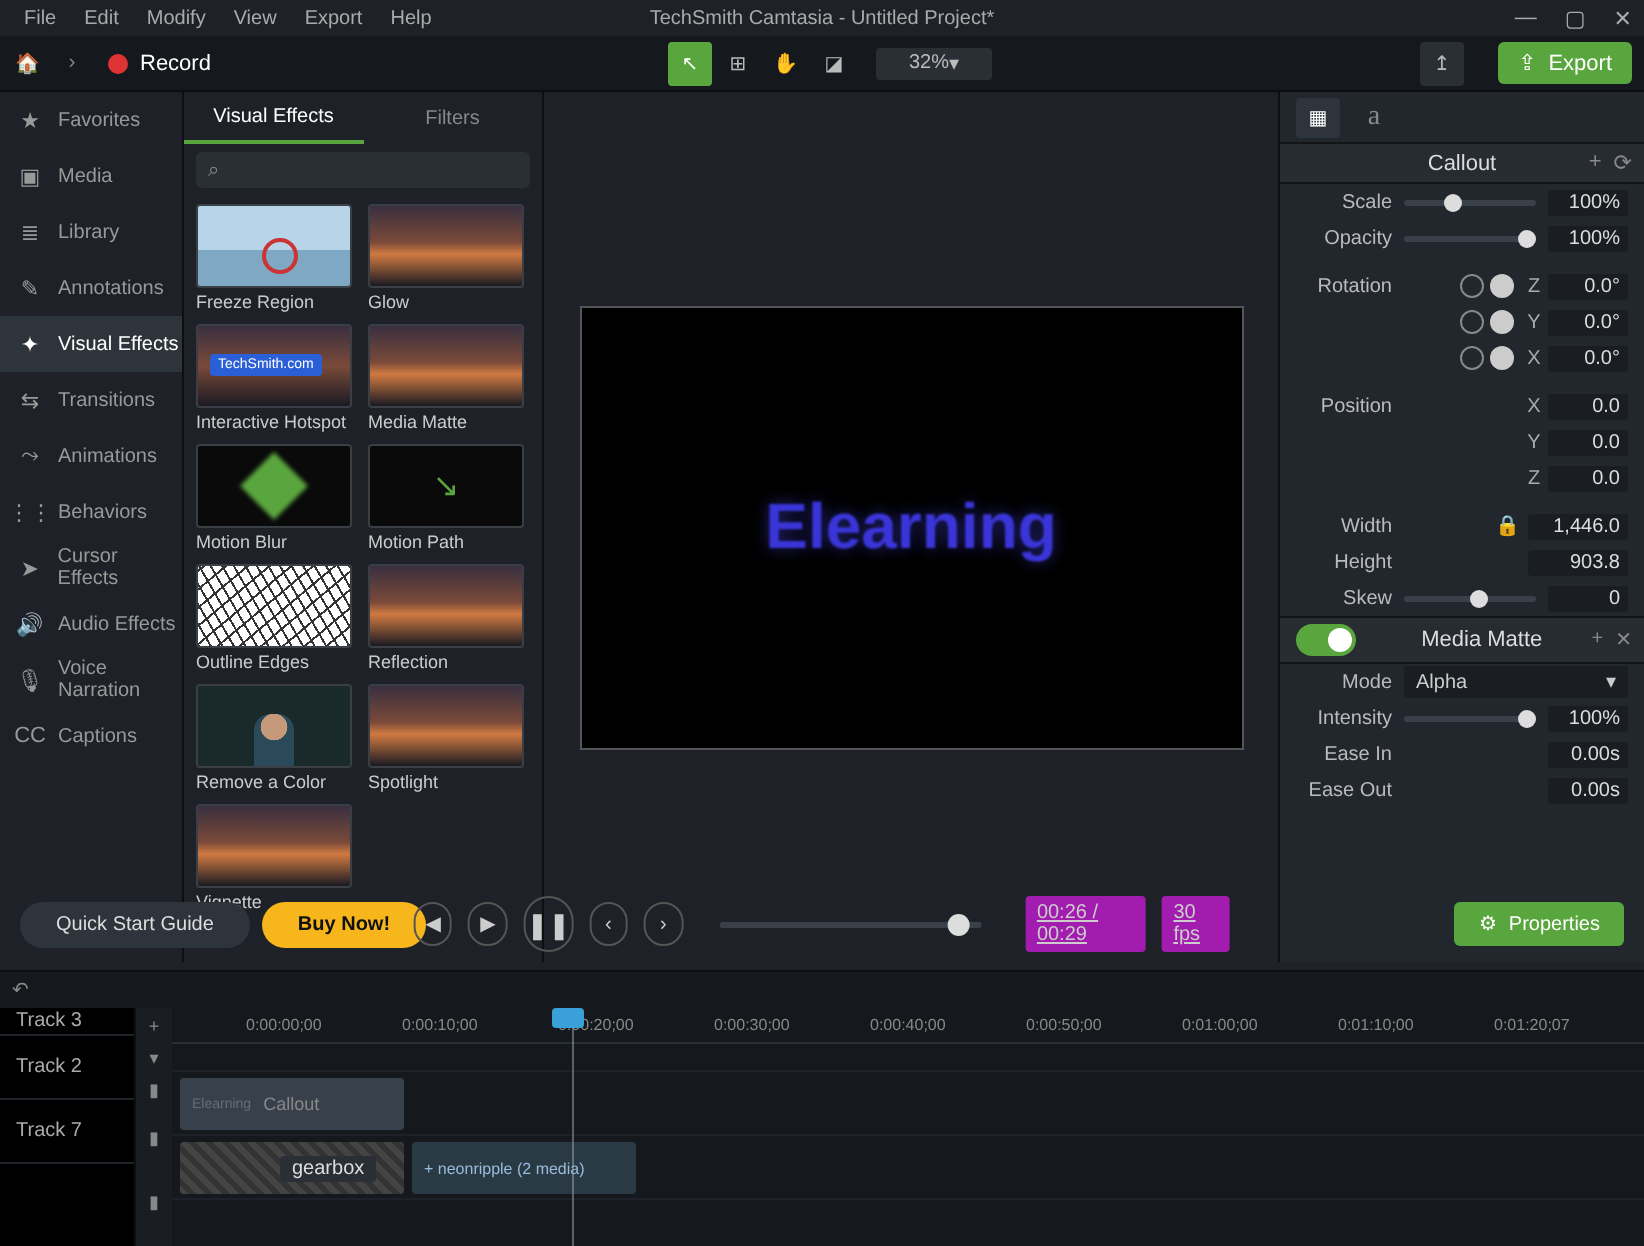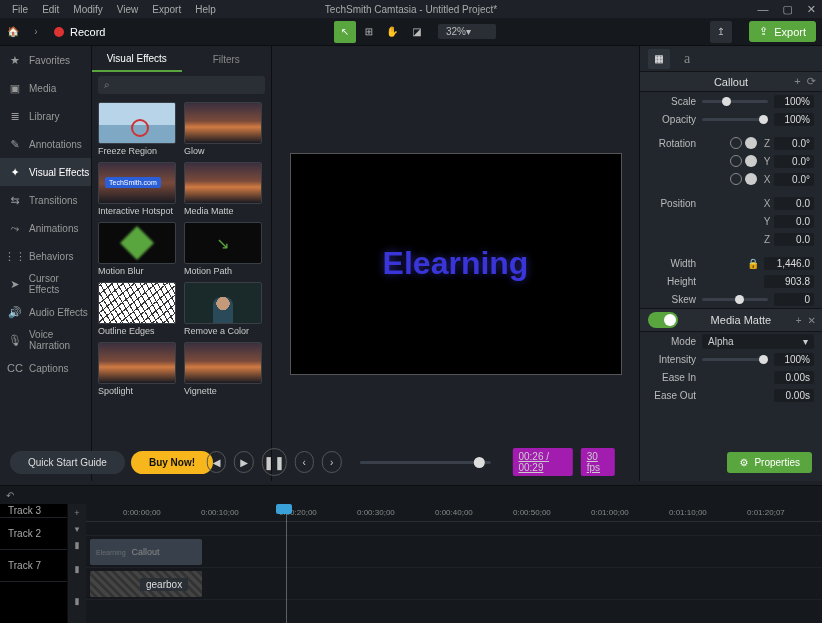--- a/index.html
+++ b/index.html
@@ -14,21 +14,21 @@
 
 
 .toolbar { height: 28px; background: #15181c; display: flex; align-items: center; position: relative; border-bottom: 1px solid #0c0e10; }
 .home-btn { width: 28px; height: 28px; display: flex; align-items: center; justify-content: center; color: #ddd; }
 .chev-btn { width: 16px; height: 28px; display: flex; align-items: center; justify-content: center; color: #888; }
 .record-btn { display: flex; align-items: center; gap: 6px; padding: 4px 10px; color: #fff; font-size: 11px; }
 .rec-dot { width: 10px; height: 10px; border-radius: 50%; background: #d33; }
 .canvas-tools { position: absolute; left: 334px; display: flex; align-items: center; gap: 2px; }
 .ct-btn { width: 22px; height: 22px; display: flex; align-items: center; justify-content: center; color: #bbb; border-radius: 2px; }
 .ct-btn.active { background: #5aa63e; color: #fff; }
-.zoom-box { margin-left: 8px; display: flex; align-items: center; background: #2a2f36; border-radius: 2px; padding: 2px 8px; min-width: 58px; justify-content: flex-start; color: #bbb; }
+.zoom-box { margin-left: 8px; display: flex; align-items: center; background: #2a2f36; border-radius: 2px; padding: 2px 8px; min-width: 58px; justify-content: center; color: #bbb; }
 .export-btn { position: absolute; right: 6px; background: #5aa63e; color: #fff; padding: 4px 10px; border-radius: 3px; display: flex; align-items: center; gap: 6px; font-size: 11px; }
 .upload-btn { position: absolute; right: 90px; width: 22px; height: 22px; background: #2a2f36; border-radius: 2px; display: flex; align-items: center; justify-content: center; color: #bbb; }
 
 
 .main { display: flex; height: 435px; }
 .leftcol { width: 92px; background: #1e2228; border-right: 1px solid #0c0e10; }
 .leftcol .navitem { height: 28px; display: flex; align-items: center; gap: 7px; padding-left: 8px; color: #999; font-size: 10px; }
 .leftcol .navitem.active { background: #2e343c; color: #fff; }
 .navicon { width: 14px; display: inline-flex; justify-content: center; font-size: 11px; }
 
@@ -246,20 +246,24 @@
         </div>
         <div class="fxitem">
           <div class="fxthumb thumb-motionpath"></div>
           <div class="fxlabel">Motion Path</div>
         </div>
         <div class="fxitem">
           <div class="fxthumb thumb-outline"></div>
           <div class="fxlabel">Outline Edges</div>
         </div>
         <div class="fxitem">
+          <div class="fxthumb thumb-sunset"></div>
+          <div class="fxlabel">Reflection</div>
+        </div>
+        <div class="fxitem">
           <div class="fxthumb thumb-person"></div>
           <div class="fxlabel">Remove a Color</div>
         </div>
         <div class="fxitem">
           <div class="fxthumb thumb-sunset"></div>
           <div class="fxlabel">Spotlight</div>
         </div>
         <div class="fxitem">
           <div class="fxthumb thumb-sunset"></div>
           <div class="fxlabel">Vignette</div>
@@ -457,19 +461,22 @@
     <div class="trackrow">
       <div class="clip text1">
         <span style="font-size:7px;opacity:.6">Elearning</span>
         <span class="inner">Callout</span>
       </div>
     </div>
     <div class="trackrow">
       <div class="clip gear">
         <span class="lbl">gearbox</span>
       </div>
+      <div class="clip group">
+        <span>+ neonripple   (2 media)</span>
+      </div>
     </div>
     <div class="playhead" style="left:200px">
       <div class="head red"></div>
       <div class="head" style="left:-10px"></div>
     </div>
   </div>
 </div>
 
 </body></html>

